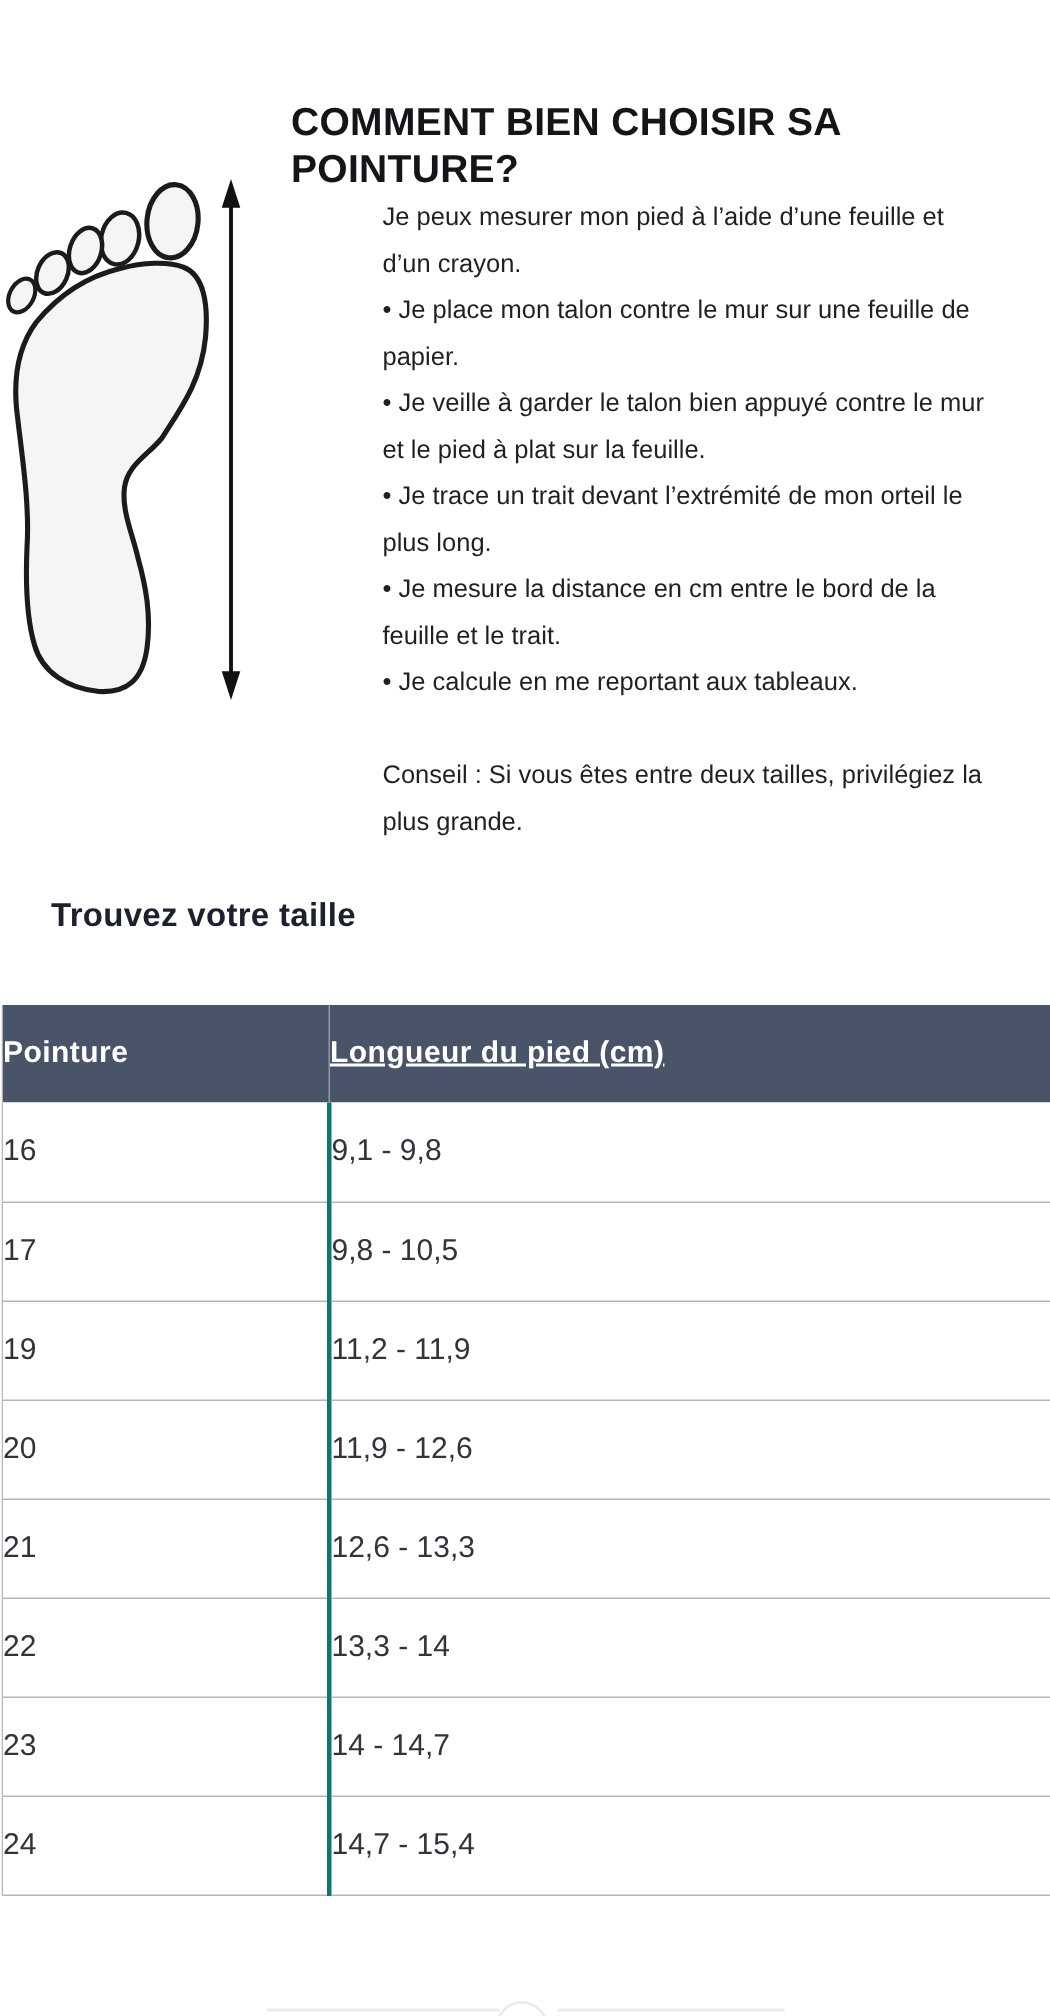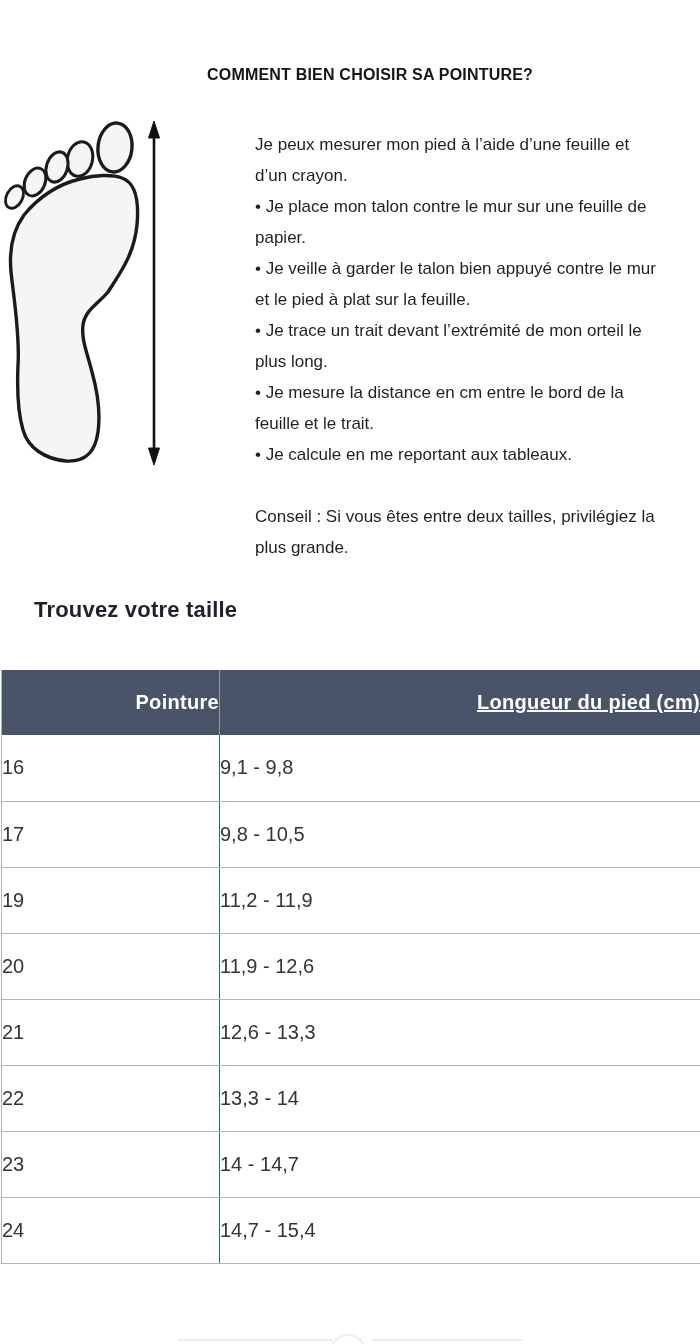--- a/index.html
+++ b/index.html
@@ -7,22 +7,22 @@
   body {
     width:700px; height:1344px;
     position:relative; overflow:hidden;
     font-family:"Liberation Sans", sans-serif;
     -webkit-font-smoothing:antialiased;
   }
   .abs { position:absolute; }
 
   
   .guide-title {
-    left:207px; top:66px; width:470px;
-    font-size:16px; font-weight:700; color:#151519;
+    left:194px; top:66px; width:470px;
+    font-size:26px; font-weight:700; color:#151519;
     letter-spacing:.2px;
     font-family:"Liberation Sans", sans-serif;
   }
 
   
   .intro-block { left:207px; top:129px; width:480px; }
   .advice-block { left:207px; top:501px; width:480px; }
   .text-line {
     height:31px; line-height:31px;
     font-size:17px; color:#1f2024;
@@ -48,31 +48,31 @@
   }
   table.size-table {
     width:699px; border-collapse:collapse; table-layout:fixed;
     border-left:1px solid #b3b5bb;
   }
   table.size-table th {
     height:65px;
     background:#4a5468;
     color:#ffffff;
     font-size:20px; font-weight:700; letter-spacing:.3px;
-    text-align:right; vertical-align:middle;
+    text-align:left; vertical-align:middle;
   }
   table.size-table th + th { border-left:1px solid #9099a9;text-decoration:underline; }
   table.size-table td {
     height:66px;
     text-align:left; vertical-align:middle;
     font-size:20px; color:#32333b;
     border-bottom:1px solid #b3b5bb;
     background:#ffffff;
   }
-  table.size-table td + td { border-left:1px solid #0f766e; }
+  table.size-table td + td { border-left:3px solid #0f766e; }
 
   
   .bottom-overlay {
     left:0; top:1307px; width:700px; height:37px;
     background:#ffffff; z-index:5;
   }
   .divider-line {
     position:absolute; top:32px; height:2px; background:#ebebee;
   }
   .divider-left { left:178px; width:155px; }

